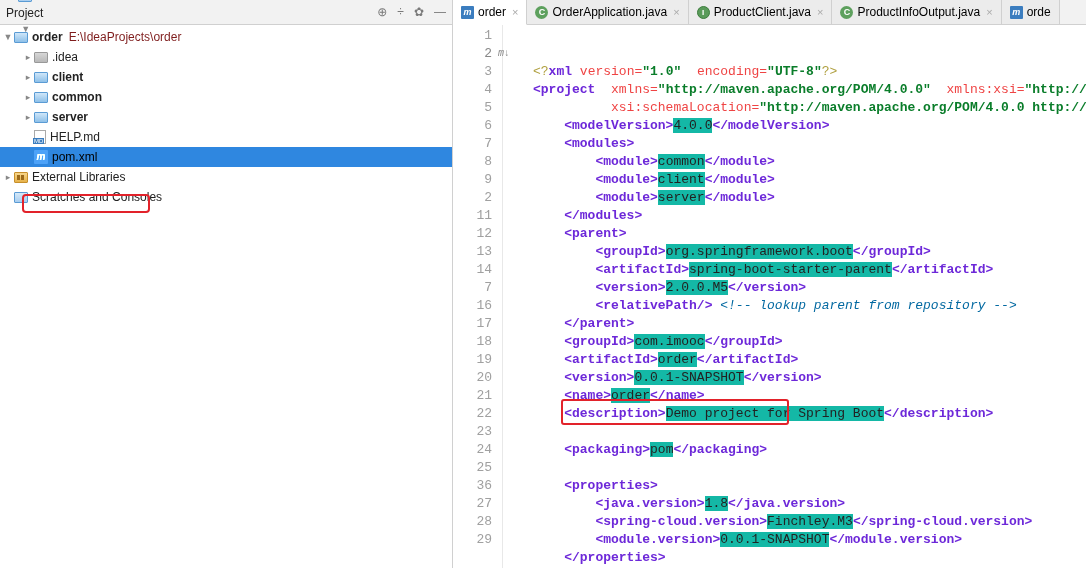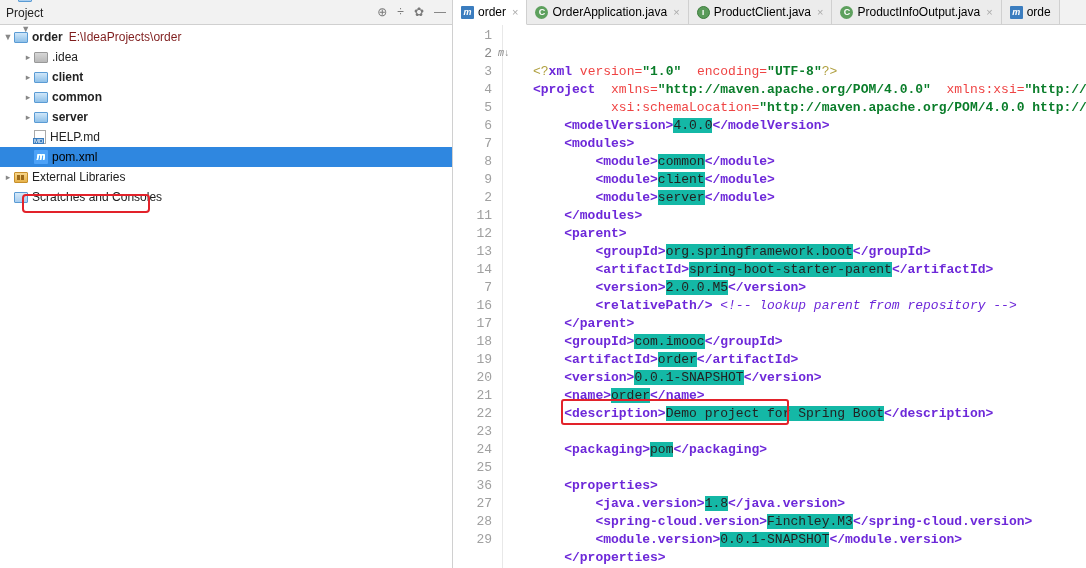--- a/index.html
+++ b/index.html
@@ -44,21 +44,21 @@
 .gutter .ln { height: 18px; }
 .gutter .ln.mark { color: #888; position: relative; }
 .gutter .ln.mark::after { content: "m↓"; position: absolute; right: -18px; font-size: 10px; color: #888; font-style: italic; }
 .code { flex: 1; padding-left: 30px; padding-top: 2px; white-space: pre; color: #222; overflow: hidden; position: relative; }
 .code .line { height: 18px; }
 .tag { color: #6d28d9; font-weight: bold; }
 .attr { color: #ef4444; font-weight: normal; }
 .str { color: #0a7d2a; font-weight: bold; }
 .txt { color: #222; background: #14b8a6; }
 .proc { color: #b0a040; font-style: normal; }
-.cmt { color: #6d28d9; font-style: italic; }
+.cmt { color: #0369a1; font-style: italic; }
 .red-box { position: absolute; border: 2px solid #e2222a; border-radius: 3px; pointer-events: none; }
 </style>
 </head>
 <body>
 
 <div class="left-panel" style="position:relative">
   <div class="toolbar">
     <div class="toolbar-left">
       <span class="proj-icon"></span>
       <span class="toolbar-title">Project</span>

